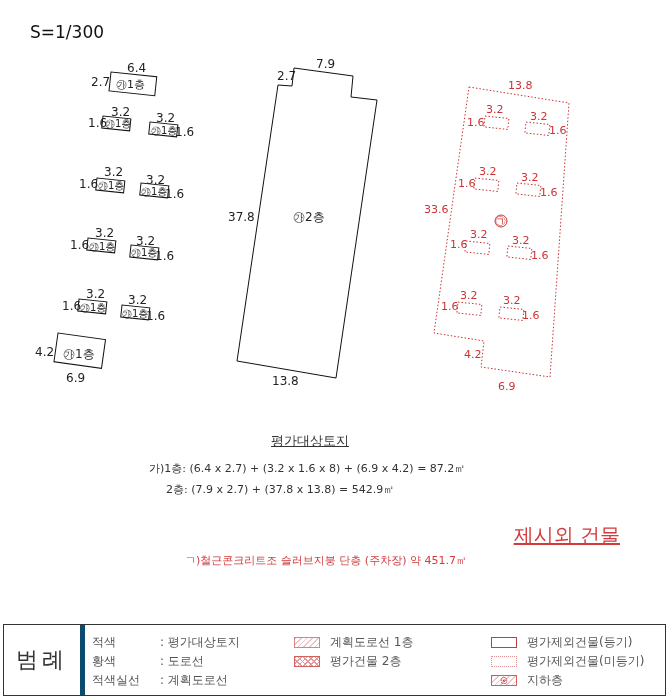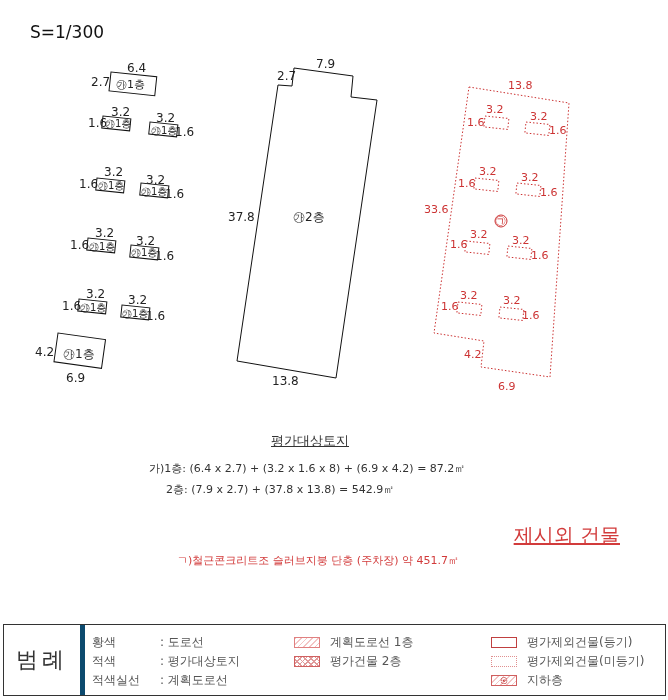--- a/index.html
+++ b/index.html
@@ -7,21 +7,21 @@
            font-family: "DejaVu Sans", "Liberation Sans", sans-serif; color: #222; }
     .abs { position: absolute; }
     #scale { left: 30px; top: 22px; font-size: 17px; color: #111; }
     svg#drawing { position: absolute; left: 0; top: 0; }
     svg text { font-family: "DejaVu Sans", "Liberation Sans", sans-serif; }
     .calc-title { left: 0; width: 620px; top: 432px; text-align: center; font-size: 13px;
                   color: #333; text-decoration: underline; }
     .calc-line { font-size: 11px; color: #333; white-space: pre; }
     .excl-title { left: 0; width: 620px; top: 522px; text-align: right; font-size: 20px;
                   color: #d23b3b; text-decoration: underline; }
-    .excl-line { left: 8px; width: 620px; top: 553px; text-align: center; font-size: 11px; color: #d23b3b; }
+    .excl-line { left: 16px; width: 620px; top: 553px; text-align: center; font-size: 11px; color: #d23b3b; }
     #legend { left: 3px; top: 624px; width: 663px; height: 72px; border: 1.5px solid #333; box-sizing: border-box; }
     #legend-title { position: absolute; left: 0; top: 0; width: 76px; height: 100%;
                     border-right: 5px solid #0c4a6e; display: flex; align-items: center; justify-content: center;
                     font-size: 22px; color: #333; letter-spacing: 4px; }
     .lg-col { position: absolute; top: 8px; font-size: 12px; color: #555; line-height: 19px; }
     .lg-row { display: flex; align-items: center; height: 19px; white-space: pre; }
     .lg-label { display: inline-block; width: 68px; }
     .swatch { display: inline-block; width: 26px; height: 11px; margin-right: 10px; box-sizing: border-box; position: relative; }
     .sw-1f { border: 1px solid #e08080; background: repeating-linear-gradient(135deg, #f3c4c4 0 1px, #fff 1px 4px); }
     .sw-2f { border: 1px solid #d06060; background:
@@ -190,28 +190,28 @@
 <div class="abs calc-line" style="left:166px; top:482px;">2층: (7.9 x 2.7) + (37.8 x 13.8) = 542.9㎡</div>
 
 <div class="abs excl-title">제시외 건물</div>
 <div class="abs excl-line">ㄱ)철근콘크리트조 슬러브지붕 단층 (주차장) 약 451.7㎡</div>
 
 <div id="legend" class="abs">
   <div id="legend-title">범례</div>
 
   <div class="lg-col" style="left:88px;">
     <div class="lg-row">
+      <span class="lg-label">적색</span>
+      <span>: 평가대상토지</span>
+    </div>
+    <div class="lg-row">
       <span class="lg-label">황색</span>
       <span>: 도로선</span>
     </div>
     <div class="lg-row">
-      <span class="lg-label">적색</span>
-      <span>: 평가대상토지</span>
-    </div>
-    <div class="lg-row">
       <span class="lg-label">적색실선</span>
       <span>: 계획도로선</span>
     </div>
   </div>
 
   <div class="lg-col" style="left:290px;">
     <div class="lg-row">
       <span class="swatch sw-1f"></span>
       <span>계획도로선 1층</span>
     </div>

